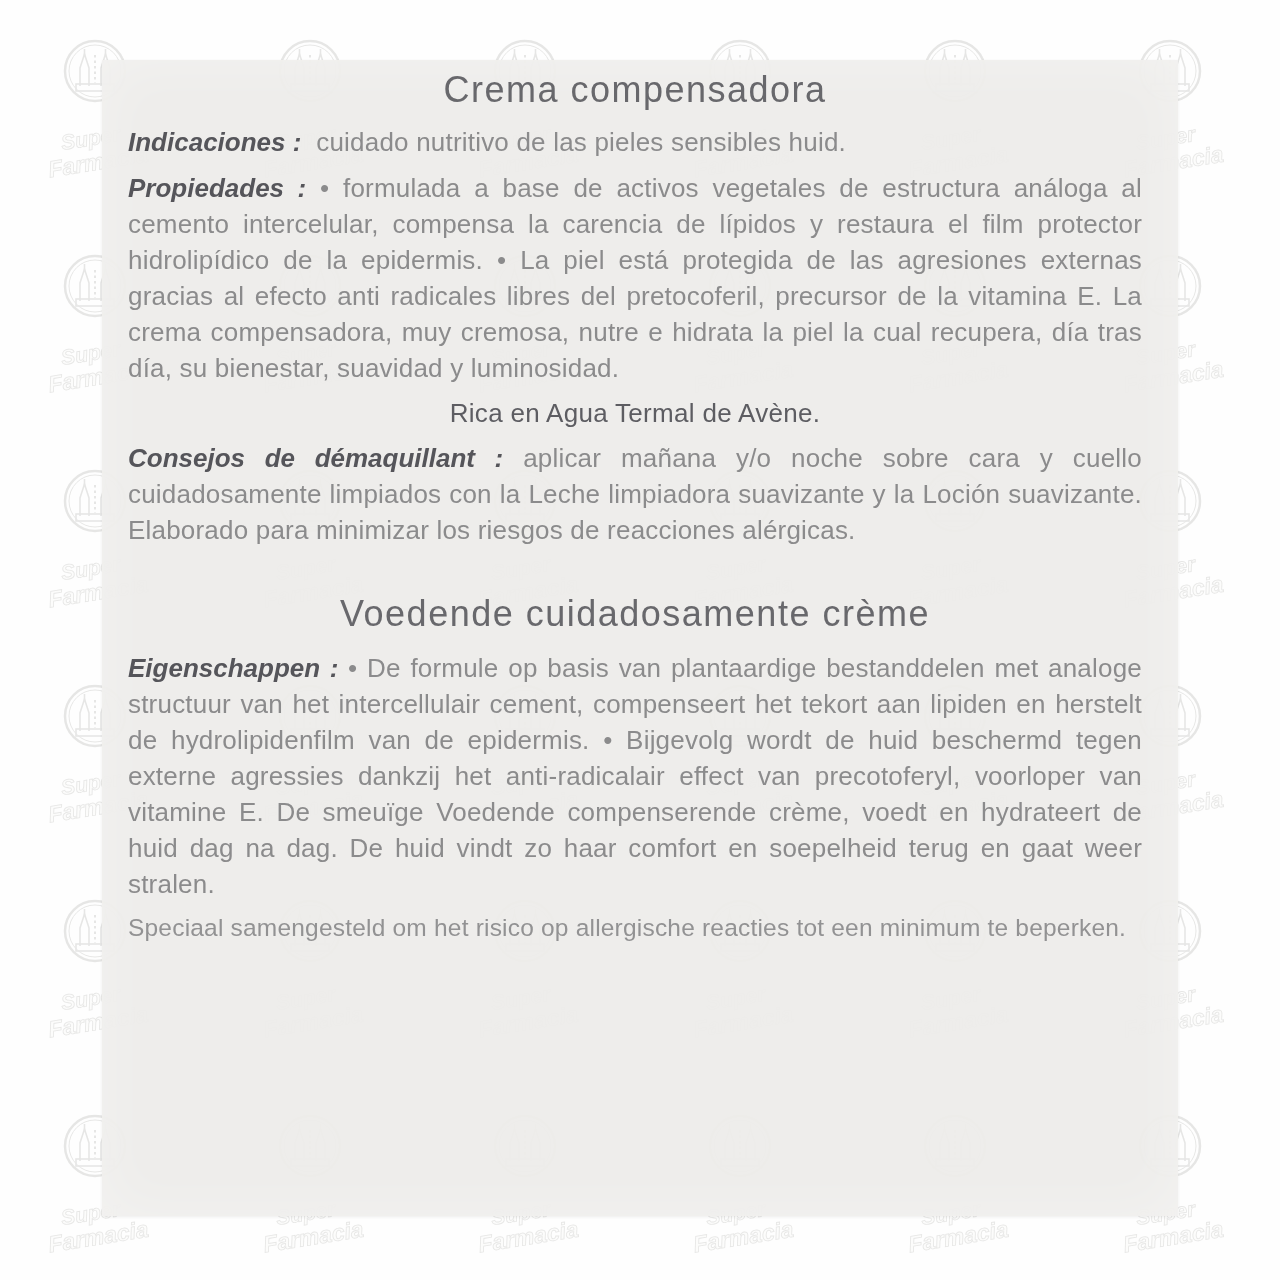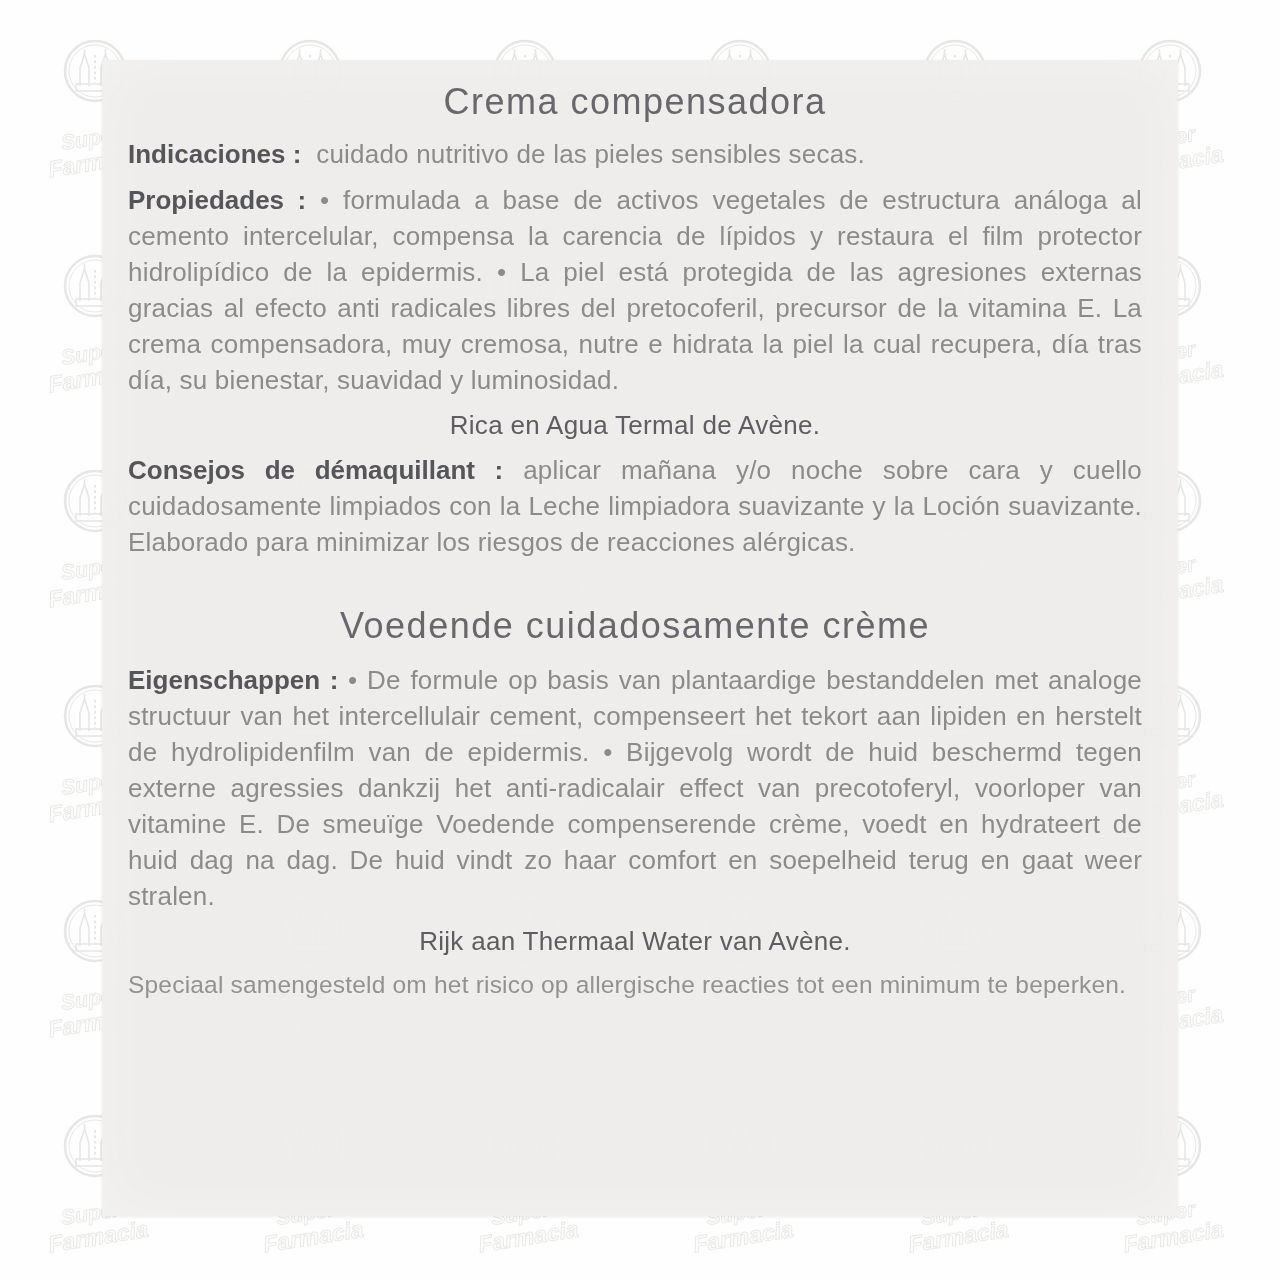--- a/index.html
+++ b/index.html
@@ -32,21 +32,21 @@
   }
   
   .label {
     position: absolute;
     left: 102px;
     top: 60px;
     width: 1076px;
     height: 1156px;
     z-index: 1;
     box-sizing: border-box;
-    padding: 20px 36px 0 26px;
+    padding: 8px 36px 0 26px;
     background: rgba(237, 236, 233, 0.93);
     box-shadow: 0 1px 3px rgba(0,0,0,0.07), inset 0 0 60px rgba(255,255,255,0.35);
   }
   .title {
     margin: 0 0 12px 0;
     text-align: center;
     font-size: 36px;
     line-height: 44px;
     font-weight: 400;
     letter-spacing: 1.5px;
@@ -58,20 +58,21 @@
   }
   p.para {
     margin: 0 0 10px 0;
     font-size: 26px;
     line-height: 36px;
     color: #8b8b8c;
     text-align: justify;
     letter-spacing: 0.2px;
   }
   p.para .heading {
+    font-style: italic;
     font-weight: 700;
     color: #55555a;
     letter-spacing: 0px;
   }
   p.note {
     margin: 0 0 9px 0;
     font-size: 26px;
     line-height: 36px;
     color: #5d5d62;
     text-align: center;
@@ -745,35 +746,34 @@
         </g>
       </svg>
     </div>
     </div>
 
   <div class="label">
 
     <div class="es-block">
       <h1 class="title">Crema compensadora</h1>
 
-      <p class="para indic"><span class="heading">Indicaciones :</span>&nbsp; <span>cuidado nutritivo de las pieles sensibles secas.</span></p>
+      <p class="para indic"><span class="heading">Indicaciones :</span>&nbsp; <span>cuidado nutritivo de las pieles sensibles huid.</span></p>
 
       <p class="para props"><span class="heading">Propiedades :</span> <span>• formulada a base de activos vegetales de estructura análoga al cemento intercelular, compensa la carencia de lípidos y restaura el film protector hidrolipídico de la epidermis. •  La piel está protegida de las agresiones externas gracias al efecto anti radicales libres del pretocoferil, precursor de la vitamina E. La crema compensadora, muy cremosa, nutre e hidrata la piel la cual recupera, día tras día, su bienestar, suavidad y luminosidad.</span></p>
 
       <p class="note">Rica en Agua Termal de Avène.</p>
 
       <p class="para usage"><span class="heading">Consejos de démaquillant :</span> <span>aplicar mañana y/o noche sobre cara y cuello cuidadosamente limpiados con la Leche limpiadora suavizante y la Loción suavizante. Elaborado para minimizar los riesgos de reacciones alérgicas.</span></p>
     </div>
 
     <div class="nl-block">
       <h1 class="title nl">Voedende cuidadosamente crème</h1>
 
 
       <p class="para props"><span class="heading">Eigenschappen :</span> <span>• De formule op basis van plantaardige bestanddelen met analoge structuur van het intercellulair cement, compenseert het tekort aan lipiden en herstelt de hydrolipidenfilm van de epidermis. • Bijgevolg wordt de huid beschermd tegen externe agressies dankzij het anti-radicalair effect van precotoferyl, voorloper van vitamine E. De smeuïge Voedende compenserende crème, voedt en hydrateert de huid dag na dag. De huid vindt zo haar comfort en soepelheid terug en gaat weer stralen.</span></p>
 
-      <p class="note">Rijk aan Thermaal Water van Avène.</p>
 
 
       <p class="footnote">Speciaal samengesteld om het risico op allergische reacties tot een minimum te beperken.</p>
     </div>
 
   </div>
 </div>
 
 </body></html>

